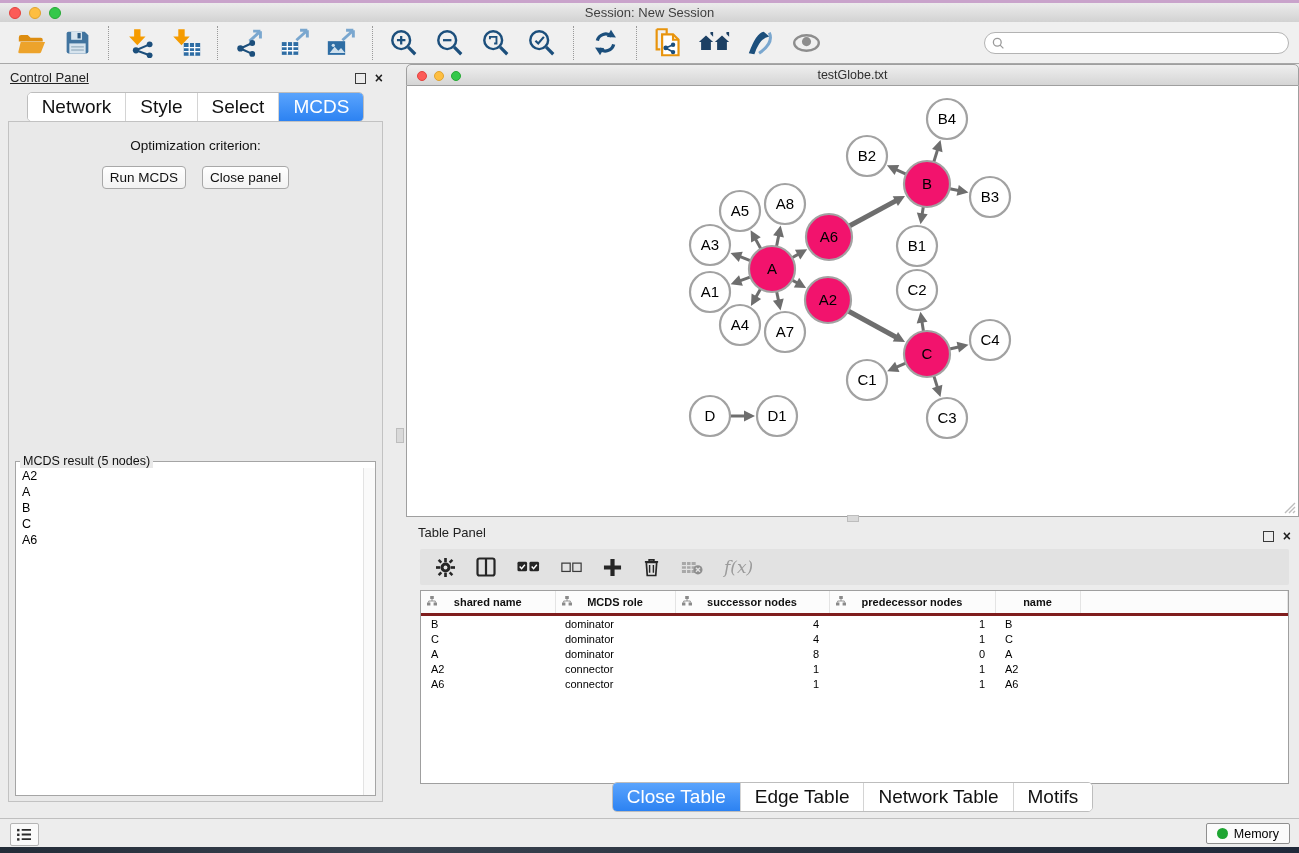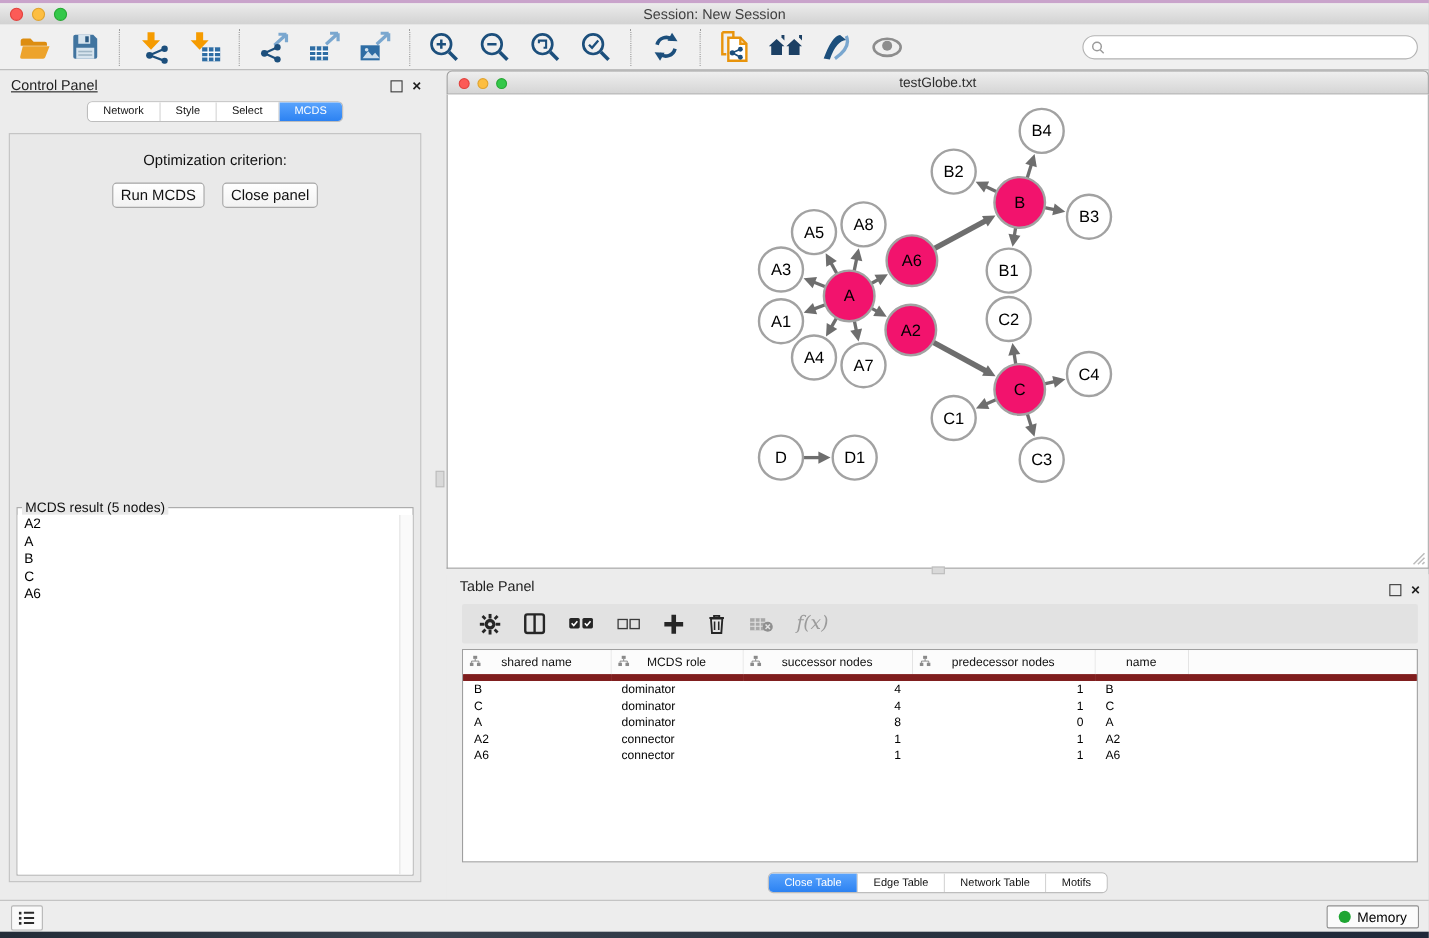--- a/index.html
+++ b/index.html
@@ -33,21 +33,21 @@
     font-family:"Liberation Sans",sans-serif;margin-left:4px;}
 
   
   .cp{position:absolute;left:0;top:64px;width:391px;height:754px;background:#ececec;}
   .cp-head{position:relative;height:28px;line-height:28px;padding:0 10px;font-size:13px;color:#222;text-decoration:underline;}
   .panel-icons{position:absolute;right:8px;top:0;height:28px;display:flex;align-items:center;gap:9px;}
   .float-box{width:9px;height:9px;border:1.5px solid #3a3a3a;display:inline-block;}
   .close-x{font-weight:bold;font-size:14px;color:#1e1e1e;line-height:9px;}
   .seg-row{display:flex;justify-content:center;}
   .seg{display:flex;border-radius:5px;overflow:hidden;border:1px solid #bdbdbd;background:#fff;}
-  .seg-tab{padding:3px 14px;font-size:10px;background:#fff;border-left:1px solid #d4d4d4;color:#111;}
+  .seg-tab{padding:3px 14px;font-size:19px;background:#fff;border-left:1px solid #d4d4d4;color:#111;}
   .seg-tab:first-child{border-left:none;}
   .seg-tab.active{background:linear-gradient(#5aa4fd,#2c82f2);color:#fff;}
   .cp-body{position:absolute;top:57px;left:8px;right:8px;bottom:16px;background:#e9e9e9;
     border:1px solid #c2c2c2;}
   .opt-label{text-align:center;padding-top:16px;font-size:13.5px;color:#111;}
   .selectbox{position:relative;width:306px;height:24px;margin:9px auto 0;background:#fff;
     border:1px solid #9b9b9b;border-radius:3px;display:flex;align-items:center;
     font-size:13.5px;padding-left:8px;box-sizing:border-box;}
   .stepper{position:absolute;right:1px;top:1px;bottom:1px;width:19px;border-radius:2px;
     background:linear-gradient(#79b4f9,#3a84f0);display:flex;flex-direction:column;
@@ -88,21 +88,21 @@
   
   .tp{position:absolute;left:406px;top:522px;right:0;height:296px;background:#ececec;}
   .tp-head{position:relative;height:22px;line-height:22px;padding:0 12px;font-size:13px;color:#222;}
   .tp-toolbar{margin:5px 10px 0 14px;height:36px;background:#e2e2e2;border-radius:2px;
     display:flex;align-items:center;gap:21px;padding-left:16px;}
   .tp-ic{display:flex;align-items:center;justify-content:center;}
   .fx{font-family:"DejaVu Serif",serif;font-style:italic;font-size:17px;color:#9b9b9b;}
   .tp-tablewrap{position:absolute;left:14px;right:10px;top:68px;bottom:34px;background:#fff;
     border:1px solid #9f9f9f;overflow:hidden;}
   table.grid{border-collapse:collapse;width:100%;font-size:11px;table-layout:fixed;}
-  table.grid th{height:20px;font-weight:normal;border-bottom:6px solid #7f1d1d;
+  table.grid th{height:20px;font-weight:bold;border-bottom:3px solid #7f1d1d;
     border-right:1px solid #e4e4e4;position:relative;background:#fcfcfc;color:#111;
     overflow:hidden;white-space:nowrap;}
   table.grid th .hicon{position:absolute;left:6px;top:5px;}
   table.grid td{height:15px;padding:0 10px;color:#000;overflow:hidden;white-space:nowrap;}
   .tp-tabs{position:absolute;left:0;right:0;bottom:6px;display:flex;justify-content:center;}
 
   
   .statusbar{position:absolute;left:0;right:0;top:818px;height:29px;background:#ededed;
     border-top:1px solid #bfbfbf;box-sizing:border-box;}
   .list-btn{position:absolute;left:10px;top:4px;width:27px;height:21px;border:1px solid #b5b5b5;

